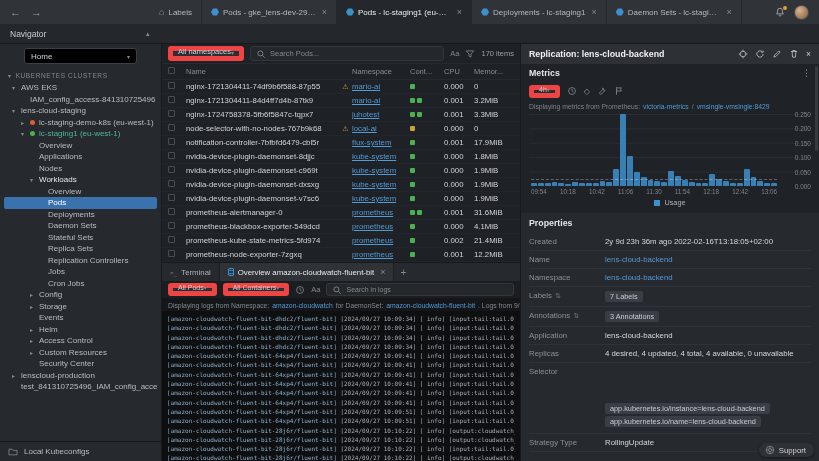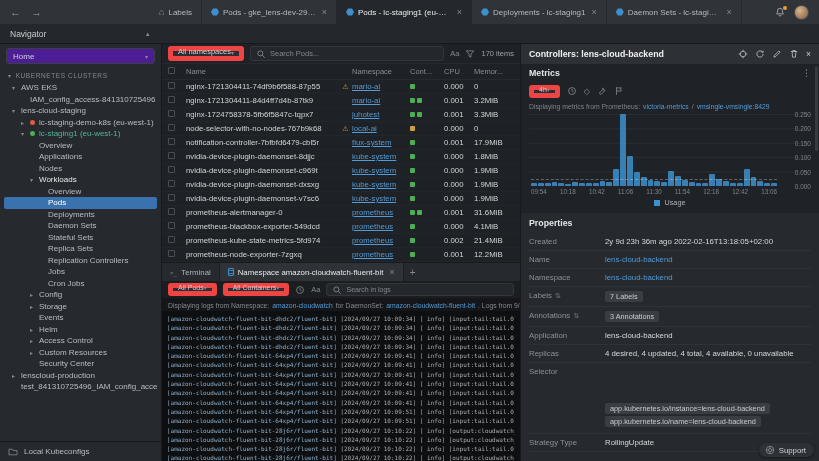--- a/index.html
+++ b/index.html
@@ -27,21 +27,21 @@
 
   
   .subbar{height:20px;flex:0 0 20px;background:#24272b;border-bottom:1px solid #17191c;display:flex;align-items:center;padding:0 10px;position:relative;}
   .subbar .ttl{font-size:8.5px;color:#c9ccd0;}
   .subbar .collapse{position:absolute;left:146px;color:#85898e;font-size:7px;}
 
   .content{flex:1;display:flex;min-height:0;}
 
   
   .sidebar{width:162px;flex:0 0 162px;background:#26292e;display:flex;flex-direction:column;border-right:1px solid #17191c;min-height:0;}
-  .catalog-select{margin:4px 6px;height:16px;background:#4c1d95;border:1px solid #3c4046;border-radius:3px;display:flex;align-items:center;justify-content:space-between;padding:0 6px;font-size:8px;color:#cfd2d6;}
+  .catalog-select{margin:4px 24px;height:16px;background:#000000;border:1px solid #3c4046;border-radius:3px;display:flex;align-items:center;justify-content:space-between;padding:0 6px;font-size:8px;color:#cfd2d6;}
   .chevglyph{font-size:6px;color:#85898e;}
   .section-header{display:flex;align-items:center;gap:4px;padding:4px 8px 3px;font-size:6.5px;letter-spacing:.6px;color:#84888d;}
   .tree{flex:1;overflow:hidden;}
   .tree-item{display:flex;align-items:center;gap:4px;height:11.5px;font-size:8px;color:#b9bdc2;margin:0 4px;border-radius:2px;white-space:nowrap;overflow:hidden;}
   .tree-item .chev{width:7px;flex:0 0 7px;color:#84888d;font-size:6px;text-align:center;}
   .tree-item .dot{width:5px;height:5px;border-radius:50%;flex:0 0 5px;}
   .dot.green{background:#4caf50}.dot.red{background:#e2593c}
   .tree-item.selected{background:#3a72ad;color:#fff;}
   .tree-item.cluster-active{color:#53b39e;}
   .tree-item.emph{color:#e4e6e9;}
@@ -493,21 +493,21 @@
         </div>
 
       <div class="dock">
         <div class="dock-tabs" id="dockTabs">
             <div class="dtab">
               <span class="dicon-terminal">&gt;_</span>
               <span class="dlabel">Terminal</span>
             </div>
             <div class="dtab active">
               <span class="dicon-pod"></span>
-              <span class="dlabel">Namespace amazon-cloudwatch-fluent-bit</span>
+              <span class="dlabel">Overview amazon-cloudwatch-fluent-bit</span>
               <span class="tab-close">×</span>
             </div>
             <div class="dtab-add">+</div>
           </div>
         <div class="logs-toolbar">
           <div class="select">
             <span>All Pods</span>
             <span class="chevglyph">▾</span>
           </div>
           <div class="select">
@@ -554,21 +554,21 @@
             <div class="log-line"><span class="log-src">[amazon-cloudwatch-fluent-bit-28j6r/fluent-bit] </span><span class="log-msg">[2024/09/27 10:10:22] [ info] [output:cloudwatch_logs:cloudwatch_logs.0] Creating log stream fluent-bit-kube.var.log.containers.nginx-1721304411 in log group /aws/containerinsights/lc-staging1/application</span></div>
             <div class="log-line"><span class="log-src">[amazon-cloudwatch-fluent-bit-28j6r/fluent-bit] </span><span class="log-msg">[2024/09/27 10:10:22] [ info] [output:cloudwatch_logs:cloudwatch_logs.0] Created log stream fluent-bit-kube.var.log.containers.nginx-1721304411</span></div>
             <div class="log-line"><span class="log-src">[amazon-cloudwatch-fluent-bit-28j6r/fluent-bit] </span><span class="log-msg">[2024/09/27 10:10:22] [ info] [input:tail:tail.0] inotify_fs_add(): inode=663110 watch_fd=41 name=/var/log/containers/prometheus-blackbox-exporter-549dcd_prometheus_blackbox-exporter-aa31b77.log</span></div>
             <div class="log-line"><span class="log-src">[amazon-cloudwatch-fluent-bit-28j6r/fluent-bit] </span><span class="log-msg">[2024/09/27 10:10:22] [ info] [output:cloudwatch_logs:cloudwatch_logs.0] Creating log stream fluent-bit-kube.var.log.containers.prometheus-node-exporter-7zgxq in log group /aws/containerinsights/lc-staging1/application</span></div>
           </div>
       </div>
     </section>
 
     <aside class="details">
       <div class="details-header">
-        <span class="title">Controllers: lens-cloud-backend</span>
+        <span class="title">Replication: lens-cloud-backend</span>
         <span class="icon-btn">
           <svg class="ic" viewBox="0 0 16 16" fill="none" stroke="currentColor" stroke-width="1.2">
               <circle cx="8" cy="8" r="4.5"></circle>
               <line x1="8" y1="1" x2="8" y2="4"></line>
               <line x1="8" y1="12" x2="8" y2="15"></line>
               <line x1="1" y1="8" x2="4" y2="8"></line>
               <line x1="12" y1="8" x2="15" y2="8"></line>
             </svg>
         </span>
         <span class="icon-btn">

